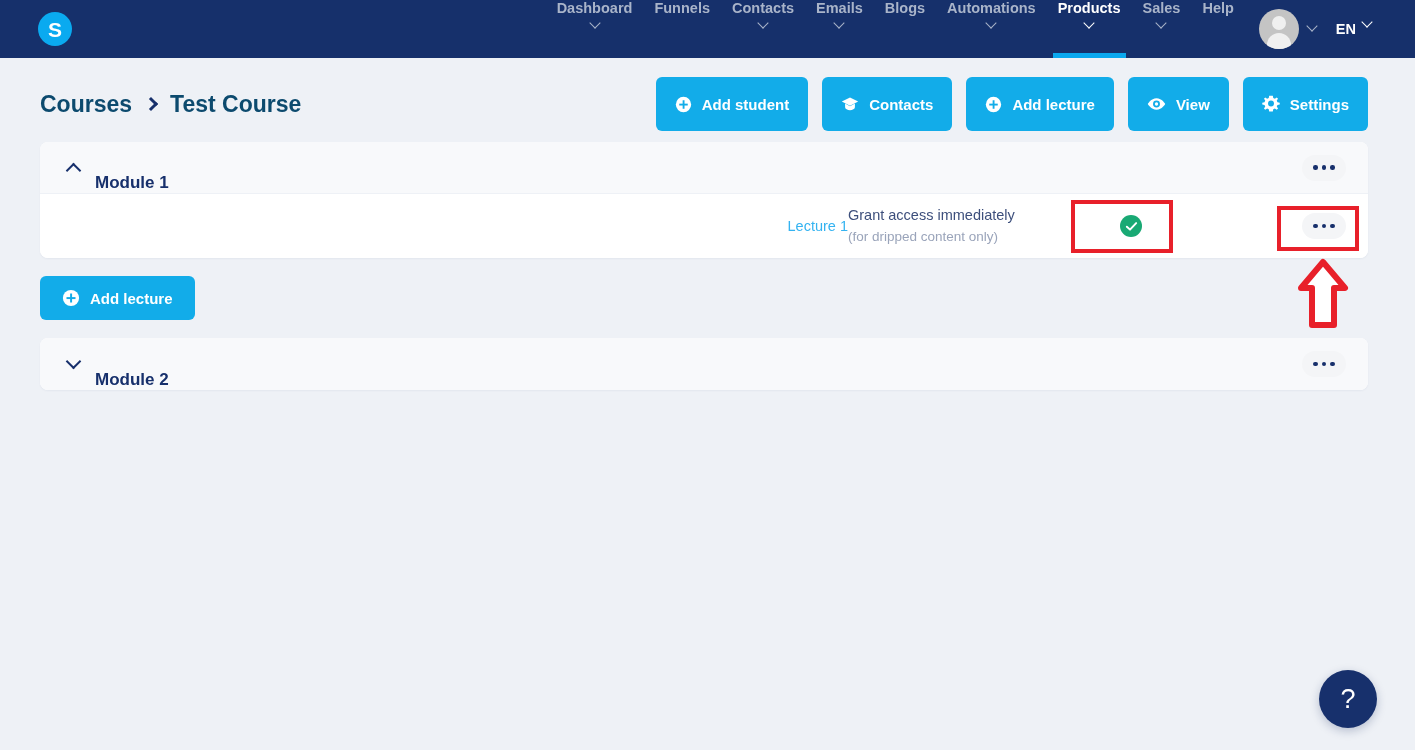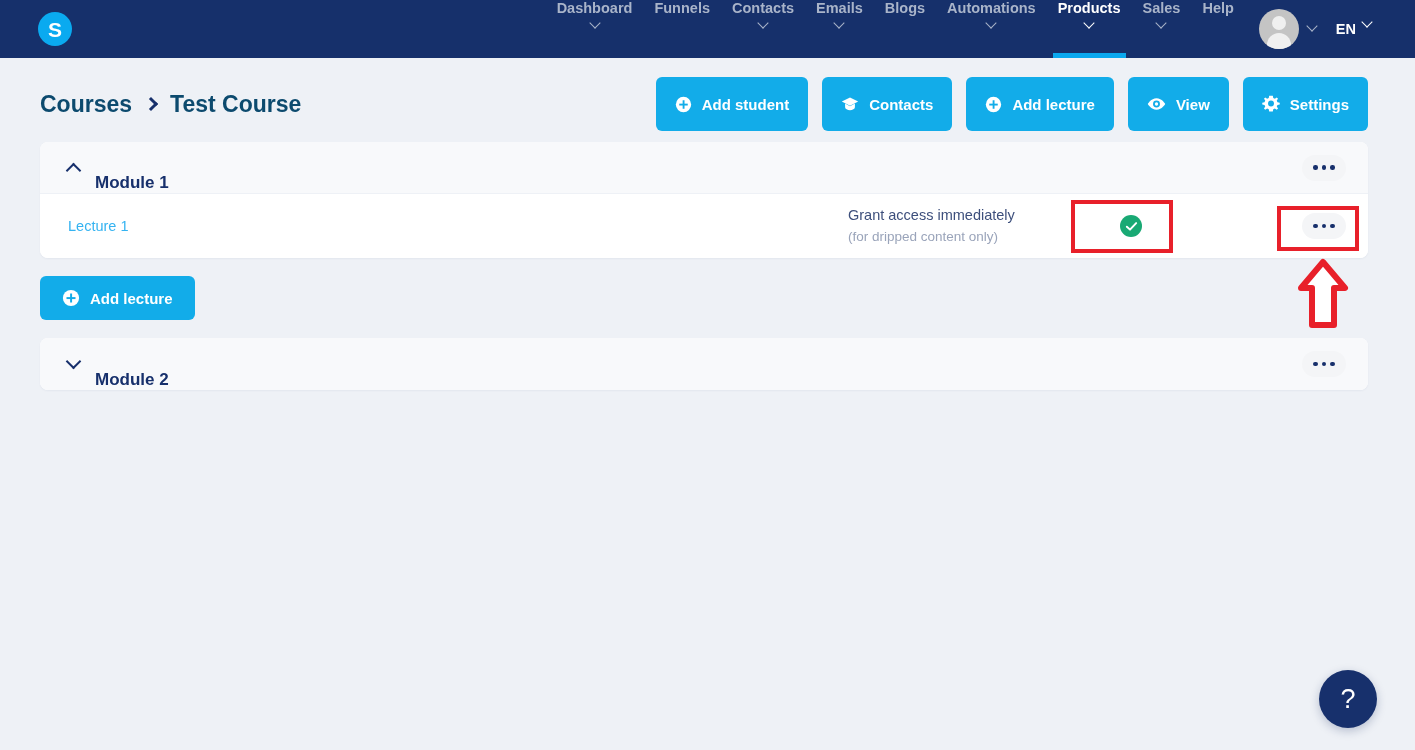--- a/index.html
+++ b/index.html
@@ -207,20 +207,21 @@
     height: 64px;
     padding: 0 22px 0 28px;
     background: #ffffff;
   }
   .lecture-name {
     color: #34b3f1;
     font-size: 14.5px;
     width: 780px;
     flex: 0 0 auto;
     cursor: pointer;
+    text-align: right;
   }
   .drip-col {
     width: 230px;
     flex: 0 0 auto;
   }
   .drip-main { color: #3d4f7c; font-size: 14.5px; line-height: 1.55; }
   .drip-sub  { color: #9aa4ba; font-size: 13.5px; line-height: 1.6; }
   .check-col {
     width: 106px;
     flex: 0 0 auto;

